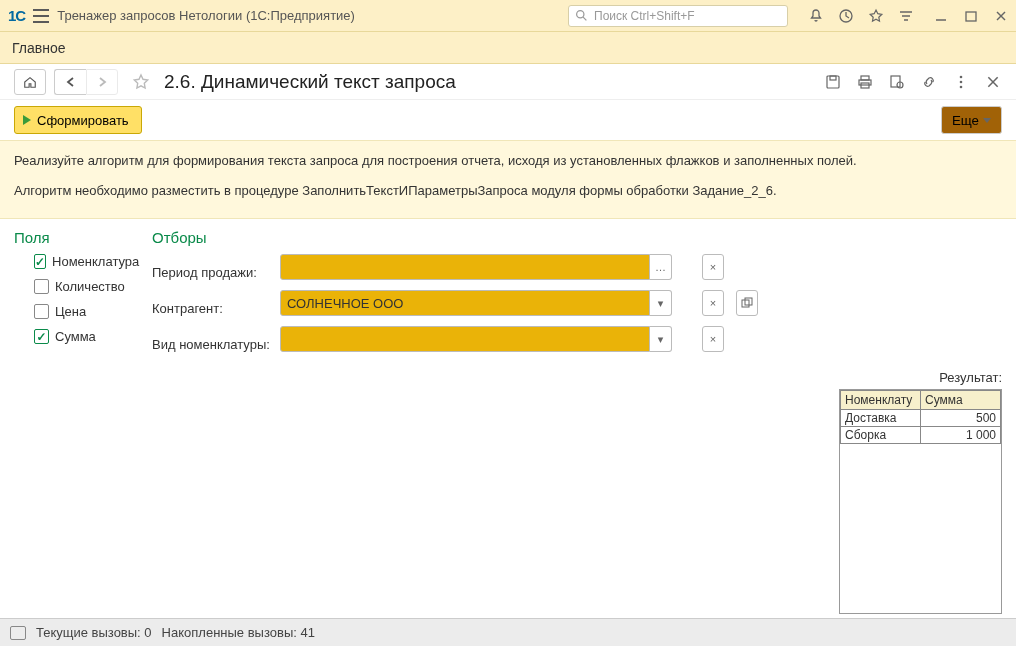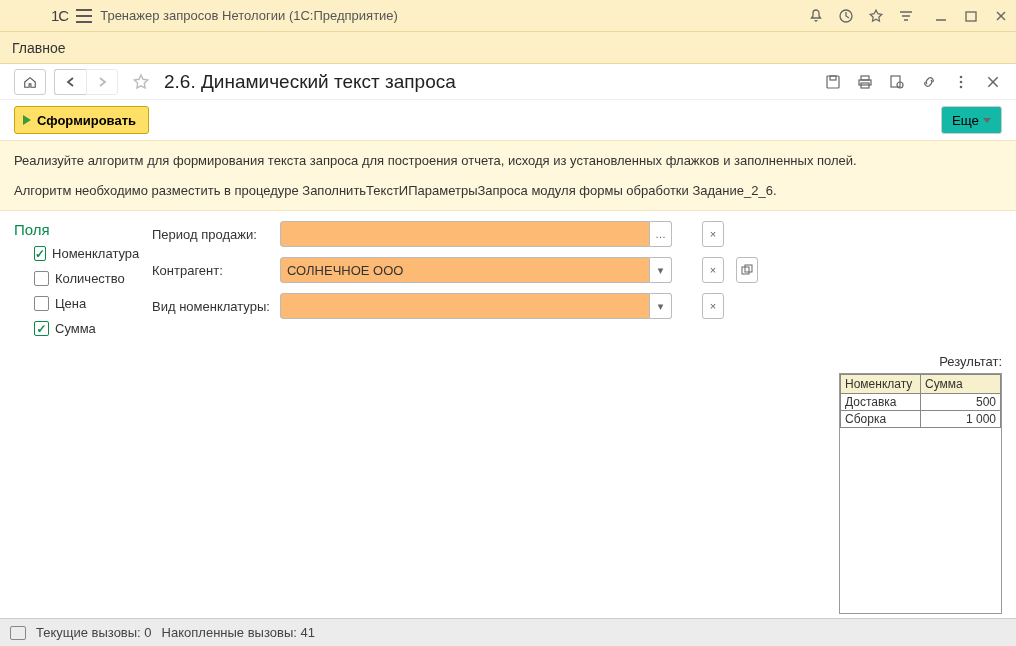--- a/index.html
+++ b/index.html
@@ -1,20 +1,20 @@
 <!DOCTYPE html>
 <html><head>
 <meta charset="utf-8">
 <style>
 * { box-sizing: border-box; margin: 0; padding: 0; font-family: Arial, sans-serif; }
 body { width: 1016px; height: 646px; background: #fff; font-size: 13px; color: #333; display: flex; flex-direction: column; }
 
 
 .titlebar { height: 32px; background: #fdf0c7; display: flex; align-items: center; padding: 0 8px; gap: 8px; border-bottom: 1px solid #e8d89a; }
-.logo-1c { color: #404040; font-weight: normal; font-size: 15px; letter-spacing: -1px; margin-left: 43px; }
+.logo-1c { color: #0369a1; font-weight: bold; font-size: 15px; letter-spacing: -1px; }
 .hamburger { width: 16px; height: 14px; display: flex; flex-direction: column; justify-content: space-between; cursor: pointer; }
 .hamburger span { height: 2px; background: #5a5a5a; }
 .title-text { flex: 1; color: #555; font-size: 13px; }
 .search-box { width: 220px; height: 22px; background: #fff; border: 1px solid #d8cfa8; border-radius: 3px; display: flex; align-items: center; padding: 0 6px; gap: 6px; }
 .search-box svg { width: 13px; height: 13px; }
 .search-placeholder { color: #999; font-size: 12px; }
 .titlebar-icons { display: flex; gap: 14px; align-items: center; margin-left: 12px; }
 .titlebar-icons .ticon { width: 16px; height: 16px; cursor: pointer; display: flex; align-items: center; justify-content: center; }
 .window-controls { display: flex; gap: 16px; margin-left: 12px; }
 .window-controls .wctl { width: 14px; height: 14px; cursor: pointer; display: flex; align-items: center; justify-content: center; }
@@ -30,43 +30,43 @@
 .nav-group { display: flex; }
 .nav-group .nav-btn:first-child { border-radius: 3px 0 0 3px; border-right: none; }
 .nav-group .nav-btn:last-child { border-radius: 0 3px 3px 0; }
 .star-icon { width: 18px; height: 18px; margin: 0 6px; cursor: pointer; }
 .page-title { font-size: 19px; color: #222; flex: 1; }
 .header-actions { display: flex; gap: 14px; }
 .header-actions .hact { width: 18px; height: 18px; cursor: pointer; display: flex; align-items: center; justify-content: center; }
 
 
 .action-bar { height: 40px; display: flex; align-items: center; padding: 0 14px; }
-.form-btn { height: 28px; padding: 0 12px 0 8px; background: #ffe066; border: 1px solid #c9a806; border-radius: 3px; display: flex; align-items: center; gap: 6px; cursor: pointer; font-weight: bold; font-size: 13px; }
+.form-btn { height: 28px; padding: 0 12px 0 8px; background: #ffe066; border: 1px solid #c9a806; border-radius: 3px; display: flex; align-items: center; gap: 6px; cursor: pointer; font-weight: normal; font-size: 13px; }
 .form-btn .play { width: 0; height: 0; border-left: 8px solid #3a9b3a; border-top: 5px solid transparent; border-bottom: 5px solid transparent; }
-.more-btn { height: 28px; padding: 0 10px; margin-left: auto; border: 1px solid #ccc; background: #14b8a6; border-radius: 3px; display: flex; align-items: center; gap: 4px; cursor: pointer; }
+.more-btn { height: 28px; padding: 0 10px; margin-left: auto; border: 1px solid #ccc; background: #a16207; border-radius: 3px; display: flex; align-items: center; gap: 4px; cursor: pointer; }
 .more-btn .dropdown-caret { width: 0; height: 0; border-left: 4px solid transparent; border-right: 4px solid transparent; border-top: 5px solid #666; }
 
 
 .instructions { background: #fff8dc; padding: 10px 14px; font-size: 13px; line-height: 1.5; color: #333; border-top: 1px solid #f0e6b8; border-bottom: 1px solid #f0e6b8; }
 .instructions p { margin-bottom: 10px; }
-.instructions p:last-child { margin-bottom: 0; }
+.instructions p:last-child { margin-bottom: 8px; }
 
 
 .content { display: flex; padding: 10px 14px 4px; gap: 18px; }
 .fields-col { width: 120px; }
 .section-header { color: #0a8a4a; font-size: 15px; margin-bottom: 8px; }
 .checkbox-row { display: flex; align-items: center; gap: 6px; margin-bottom: 10px; font-size: 13px; margin-left: 20px; }
 .checkbox { width: 15px; height: 15px; border: 1px solid #888; border-radius: 2px; display: flex; align-items: center; justify-content: center; cursor: pointer; }
 .checkbox.checked { background: #fff; border-color: #0a8a4a; }
 .checkbox.checked::after { content: "✓"; color: #0a8a4a; font-size: 12px; font-weight: bold; }
 
 .filters-col { flex: 1; }
-.filter-row { display: flex; align-items: center; margin-bottom: 10px; gap: 8px; }
+.filter-row { display: flex; align-items: flex-end; margin-bottom: 10px; gap: 8px; }
 .filter-label { width: 120px; font-size: 13px; }
-.filter-input { flex: 1; max-width: 370px; height: 26px; border: 1px solid #bbb; border-radius: 3px; display: flex; align-items: center; padding: 0 6px; background: #fdba74; }
+.filter-input { flex: 1; max-width: 370px; height: 26px; border: 1px solid #bbb; border-radius: 3px; display: flex; align-items: center; padding: 0 6px; background: #eab308; }
 .filter-input .value { flex: 1; font-size: 13px; }
 .small-btn { width: 22px; height: 26px; border: 1px solid #bbb; background: #fff; border-radius: 3px; display: flex; align-items: center; justify-content: center; cursor: pointer; font-size: 11px; color: #666; margin-left: 4px; }
 .input-group { display: flex; flex: 1; max-width: 410px; align-items: stretch; }
 .input-group .filter-input { border-radius: 3px 0 0 3px; }
 .input-group .attached-btn { width: 22px; height: 26px; border: 1px solid #bbb; border-left: none; background: #fff; display: flex; align-items: center; justify-content: center; cursor: pointer; font-size: 11px; color: #666; }
 .input-group .attached-btn:last-child { border-radius: 0 3px 3px 0; }
 
 
 .result-area { padding: 4px 14px; flex: 1; display: flex; flex-direction: column; align-items: flex-end; }
 .result-label { font-size: 13px; margin-bottom: 4px; }
@@ -88,20 +88,27 @@
 <body>
 
 <div class="titlebar">
   <span class="logo-1c">1C</span>
   <div class="hamburger">
       <span></span>
       <span></span>
       <span></span>
     </div>
   <div class="title-text">Тренажер запросов Нетологии  (1С:Предприятие)</div>
+  <div class="search-box">
+    <svg viewBox="0 0 16 16">
+        <circle cx="6.5" cy="6.5" r="4.5" fill="none" stroke="#999" stroke-width="1.5"></circle>
+        <line x1="10" y1="10" x2="14" y2="14" stroke="#999" stroke-width="1.5"></line>
+      </svg>
+    <span class="search-placeholder">Поиск Ctrl+Shift+F</span>
+  </div>
   <div class="titlebar-icons">
     <div class="ticon">
         <svg width="16" height="16" viewBox="0 0 16 16">
           <path d="M8 2a3 3 0 0 0-3 3v3l-1.5 2h9L11 8V5a3 3 0 0 0-3-3z" fill="none" stroke="#666" stroke-width="1.3"></path>
           <path d="M7 12a1 1 0 0 0 2 0" fill="none" stroke="#666" stroke-width="1.3"></path>
         </svg>
       </div>
     <div class="ticon">
         <svg width="16" height="16" viewBox="0 0 16 16">
           <circle cx="8" cy="8" r="6" fill="none" stroke="#666" stroke-width="1.3"></circle>
@@ -240,20 +247,21 @@
           <div class="checkbox"></div>
           <span>Цена</span>
         </div>
         <div class="checkbox-row">
           <div class="checkbox checked"></div>
           <span>Сумма</span>
         </div>
       </div>
   </div>
   <div class="filters-col">
+    <div class="section-header">Отборы</div>
 
     <div class="filter-row">
       <div class="filter-label">Период продажи:</div>
       <div class="input-group">
         <div class="filter-input">
           <span class="value"></span>
         </div>
         <div class="attached-btn">…</div>
       </div>
       <div class="small-btn">×</div>

